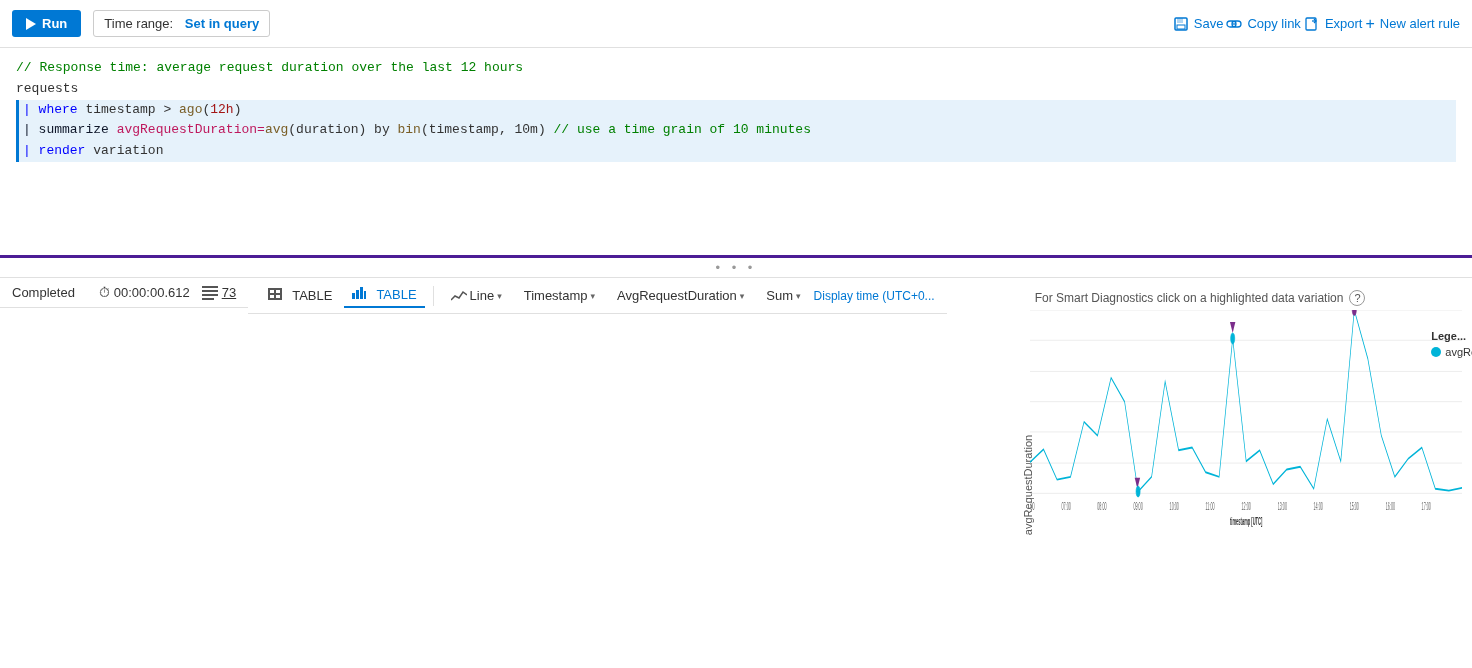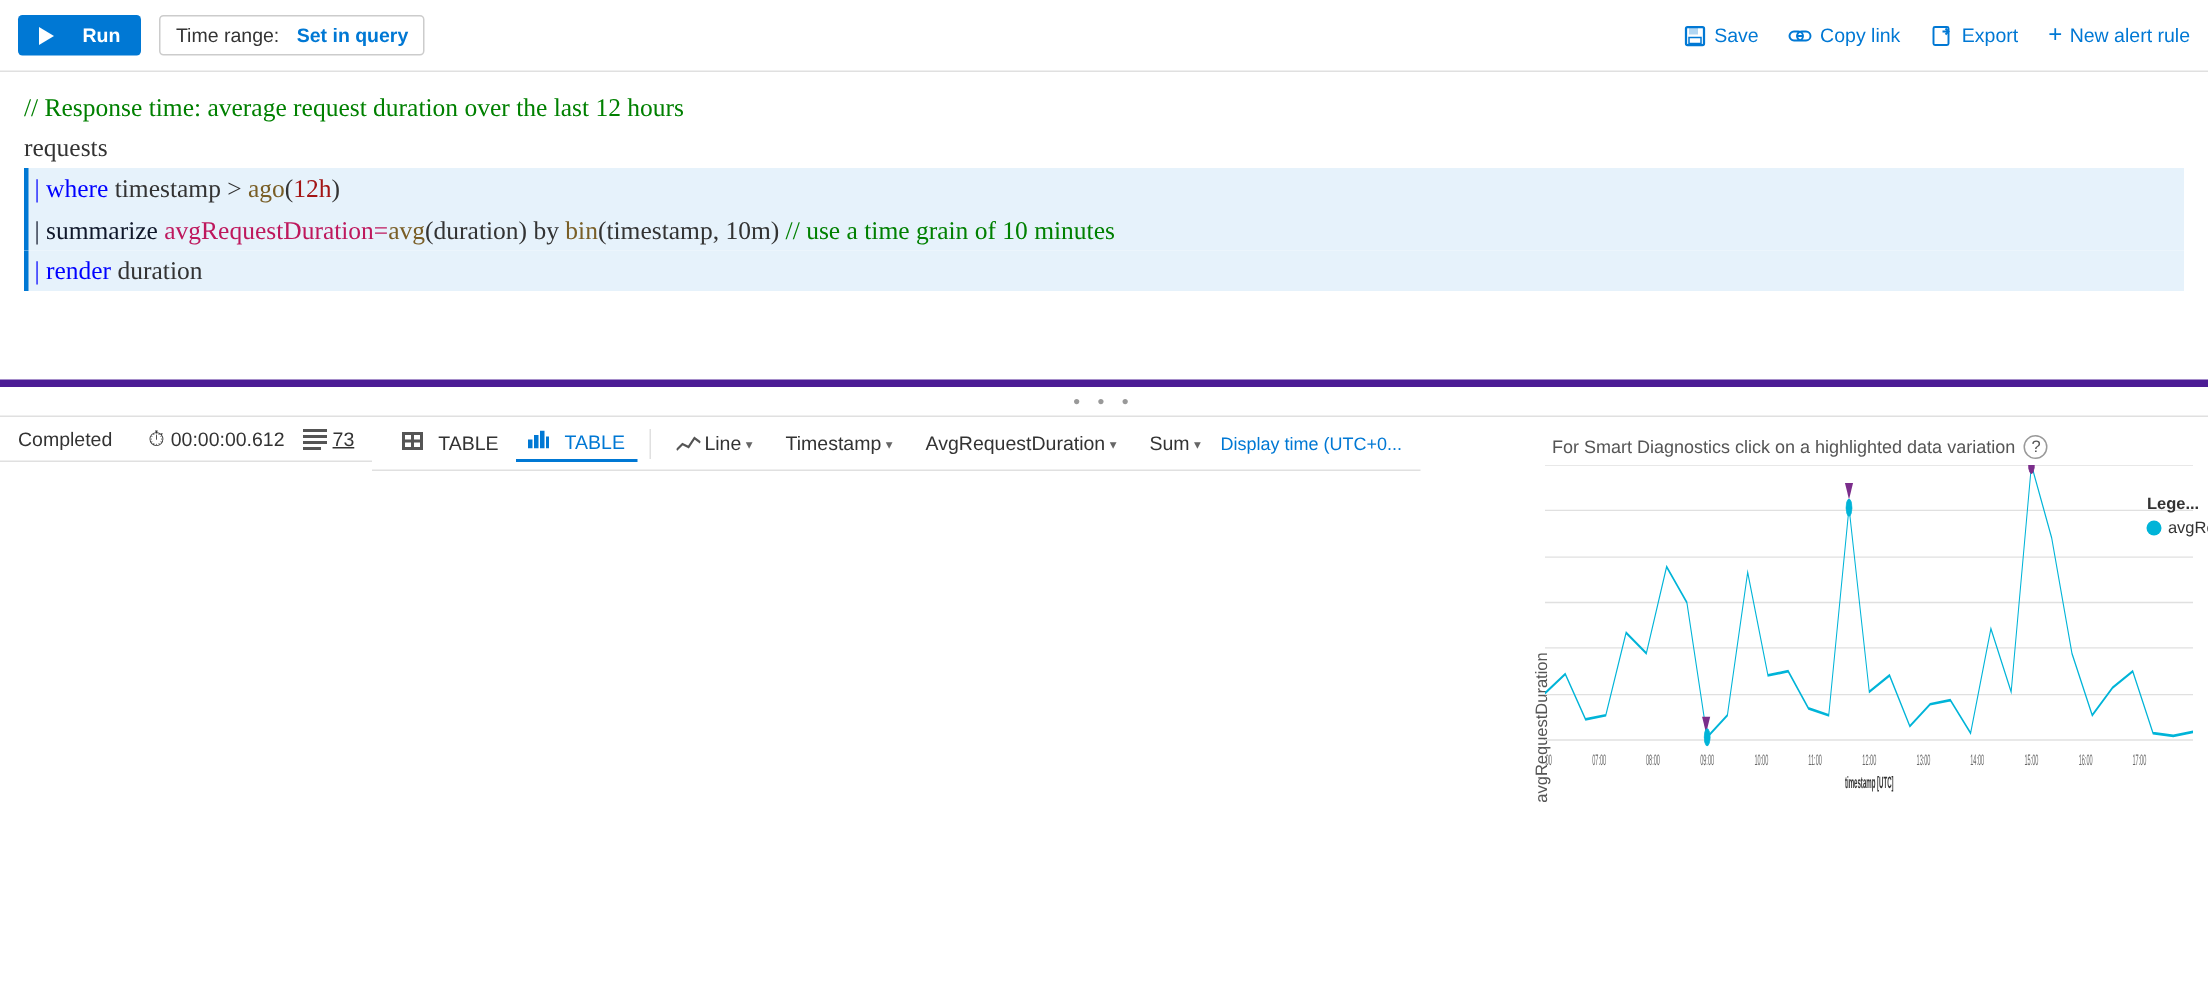--- a/index.html
+++ b/index.html
@@ -4,41 +4,41 @@
   <style>
     * { box-sizing: border-box; margin: 0; padding: 0; }
     body { font-family: 'Segoe UI', Arial, sans-serif; font-size: 13px; background: #fff; color: #333; overflow: hidden; }
 
     
     #toolbar {
       display: flex; align-items: center; padding: 6px 12px; border-bottom: 1px solid #e0e0e0;
       height: 48px; gap: 12px;
     }
     #run-btn {
-      display: flex; align-items: center; gap: 19px;
+      display: flex; align-items: center; gap: 6px;
       background: #0078d4; color: #fff; border: none; border-radius: 3px;
       padding: 6px 14px; font-size: 13px; cursor: pointer; font-weight: 600;
     }
     #run-btn .play-icon { width: 0; height: 0; border-top: 6px solid transparent; border-bottom: 6px solid transparent; border-left: 10px solid white; display: inline-block; }
     #time-range-btn {
       display: flex; align-items: center; gap: 4px;
       background: #fff; border: 1px solid #ccc; border-radius: 3px;
       padding: 5px 10px; font-size: 13px; cursor: pointer;
     }
     #time-range-btn .label { color: #333; }
     #time-range-btn .value { color: #0078d4; font-weight: 600; }
     .toolbar-spacer { flex: 1; }
-    .toolbar-actions { display: flex; align-items: center; gap: 20px; }
+    .toolbar-actions { display: flex; align-items: center; gap: 3px; }
     .toolbar-action { display: flex; align-items: center; gap: 5px; cursor: pointer; color: #0078d4; font-size: 13px; }
 
     
     #editor {
       background: #fff; padding: 10px 16px;
-      font-family: Liberation Serif, serif; font-size: 17px;
-      border-bottom: 5px solid #4c1d95;
+      font-family: Liberation Mono, monospace; font-size: 13px;
+      border-bottom: 3px solid #4c1d95;
       height: 210px; overflow-y: auto; position: relative;
     }
     .code-line { display: block; line-height: 1.6; white-space: pre; }
     .comment { color: #008000; }
     .plain { color: #333; }
     .highlight-line { background: #e6f2fb; border-left: 3px solid #0078d4; padding-left: 4px; }
 
     
     #resize-handle {
       height: 20px; display: flex; align-items: center; justify-content: center;
@@ -133,21 +133,21 @@
   </div>
 </div>
 
 <div id="main-content">
 
   <div id="editor">
     <span class="code-line comment">// Response time: average request duration over the last 12 hours</span>
     <span class="code-line plain">requests</span>
     <span class="code-line highlight-line"><span style="color:#0000ff">| where</span> <span style="color:#333">timestamp &gt; </span><span style="color:#795e26">ago</span><span style="color:#333">(</span><span style="color:#a31515">12h</span><span style="color:#333">)</span></span>
     <span class="code-line highlight-line"><span style="color:#0f172a">| summarize</span> <span style="color:#be185d">avgRequestDuration=</span><span style="color:#795e26">avg</span><span style="color:#333">(duration) by </span><span style="color:#795e26">bin</span><span style="color:#333">(timestamp, 10m) </span><span style="color:#008000">// use a time grain of 10 minutes</span></span>
-    <span class="code-line highlight-line"><span style="color:#0000ff">| render</span> <span style="color:#333">duration</span></span>
+    <span class="code-line highlight-line"><span style="color:#0000ff">| render</span> <span style="color:#333">variation</span></span>
   </div>
 
   <div id="resize-handle">
     <span style="letter-spacing:4px; color:#999;">• • •</span>
   </div>
 
   <div id="bottom-section">
 
     <div id="status-bar">
       <span id="status-completed">Completed</span>

